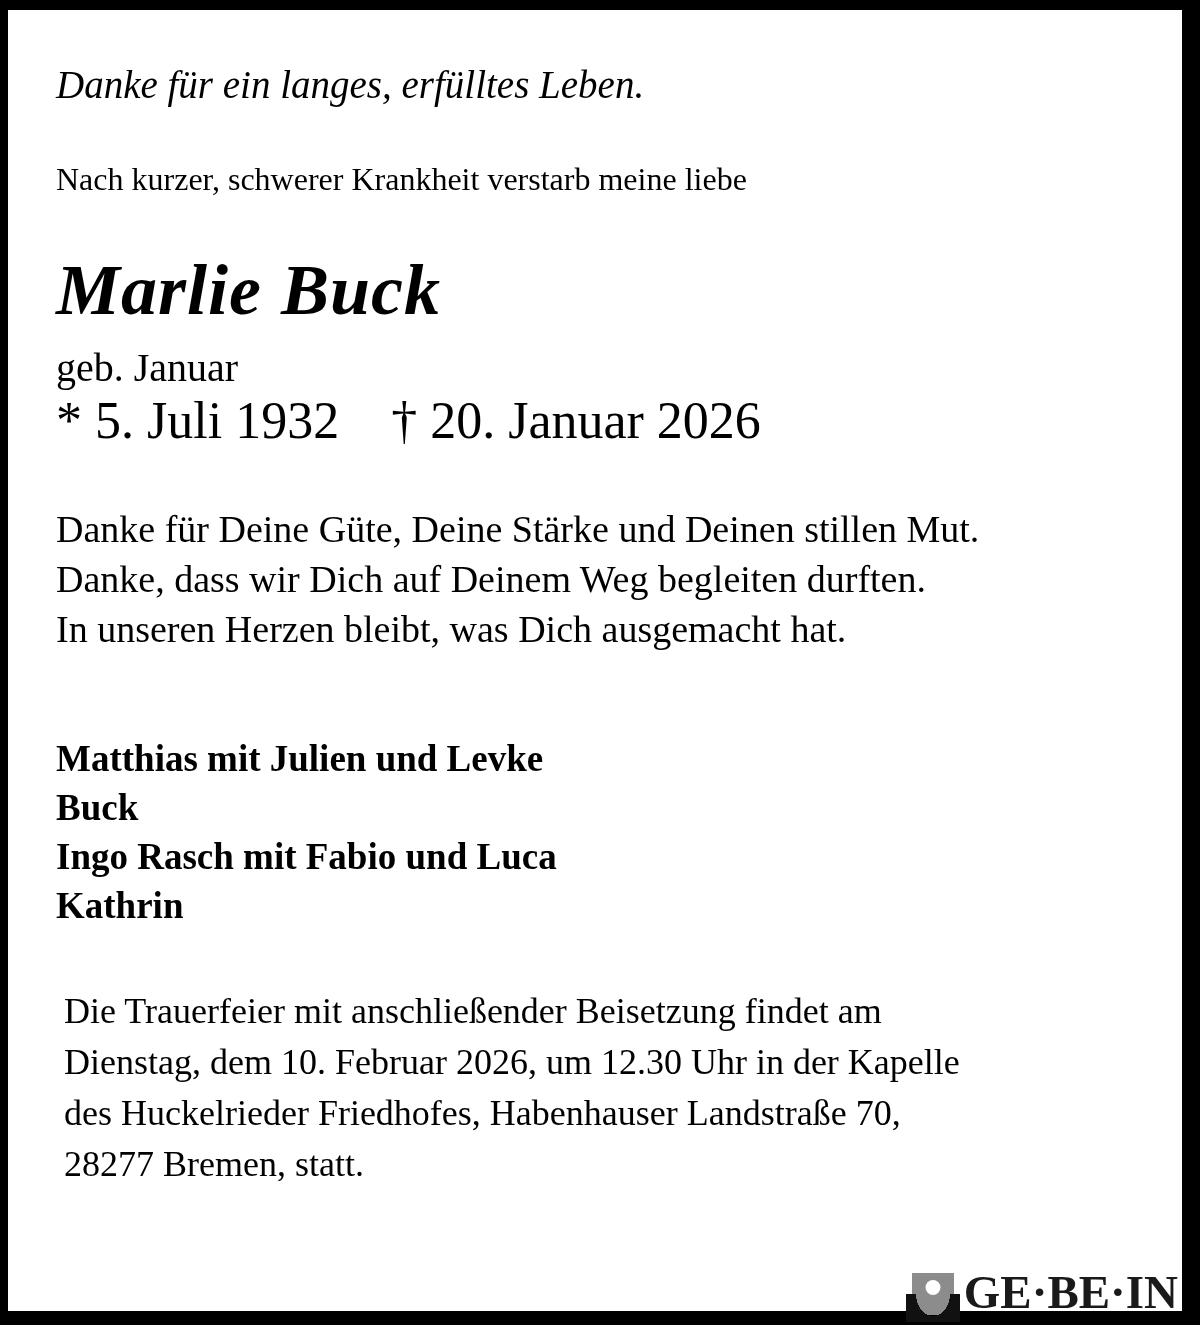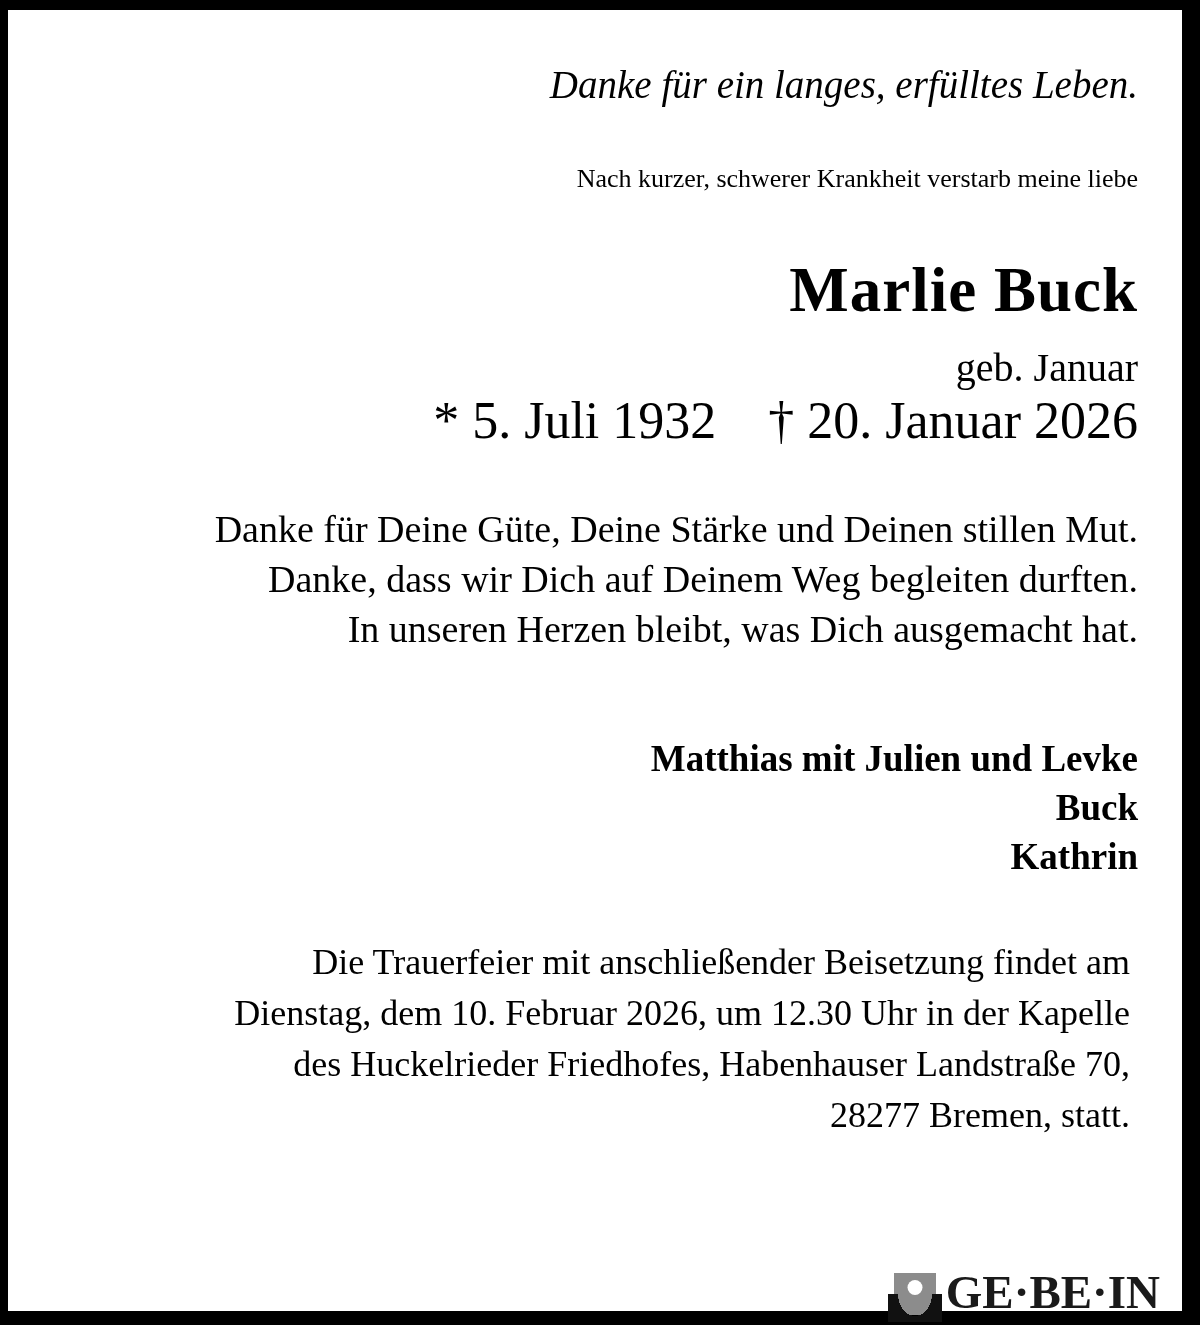--- a/index.html
+++ b/index.html
@@ -24,49 +24,50 @@
     border-top: 10px solid #000000;
     border-bottom: 14px solid #000000;
     border-left: 8px solid #000000;
     border-right: 18px solid #000000;
   }
 
   .inner {
     box-sizing: border-box;
     width: 100%;
     height: 100%;
-    padding: 52px 44px 0 36px;
-    text-align: right;
+    padding: 52px 44px 0 48px;
+    text-align: left;
   }
 
   .line {
     display: block;
     white-space: nowrap;
   }
 
   
   .opening {
     font-style: italic;
     font-size: 39px;
     line-height: 46px;
     letter-spacing: 0px;
     margin: 0 0 46px 0;
   }
 
   
   .intro {
-    font-size: 26px;
+    font-size: 32px;
     line-height: 50px;
     margin: 0 0 34px 0;
   }
 
   
   .name {
+    font-style: italic;
     font-weight: bold;
-    font-size: 63px;
+    font-size: 72px;
     line-height: 104px;
     letter-spacing: 1px;
     margin: 12px 0 2px 0;
   }
 
   .maiden {
     font-size: 40px;
     line-height: 48px;
     margin: 0 0 4px 0;
   }
@@ -99,21 +100,21 @@
   
   .service {
     font-size: 36px;
     line-height: 51px;
     margin: 8px;
   }
 
   
   .logo {
     position: absolute;
-    right: 22px;
+    right: 4px;
     bottom: -4px;
     display: flex;
     align-items: flex-end;
     gap: 10px;
   }
   .logo-mark {
     position: relative;
     width: 42px;
     height: 42px;
     background: #8c8c8c;
@@ -171,20 +172,21 @@
 
     <p class="verse">
       <span class="line">Danke für Deine Güte, Deine Stärke und Deinen stillen Mut.</span>
       <span class="line">Danke, dass wir Dich auf Deinem Weg begleiten durften.</span>
       <span class="line">In unseren Herzen bleibt, was Dich ausgemacht hat.</span>
     </p>
 
     <p class="family">
       <span class="line">Matthias mit Julien und Levke</span>
       <span class="line">Buck</span>
+      <span class="line">Ingo Rasch mit Fabio und Luca</span>
       <span class="line">Kathrin</span>
     </p>
 
     <p class="service">
       <span class="line">Die Trauerfeier mit anschließender Beisetzung findet am</span>
       <span class="line">Dienstag, dem 10. Februar 2026, um 12.30 Uhr in der Kapelle</span>
       <span class="line">des Huckelrieder Friedhofes, Habenhauser Landstraße 70,</span>
       <span class="line">28277 Bremen, statt.</span>
     </p>
 

